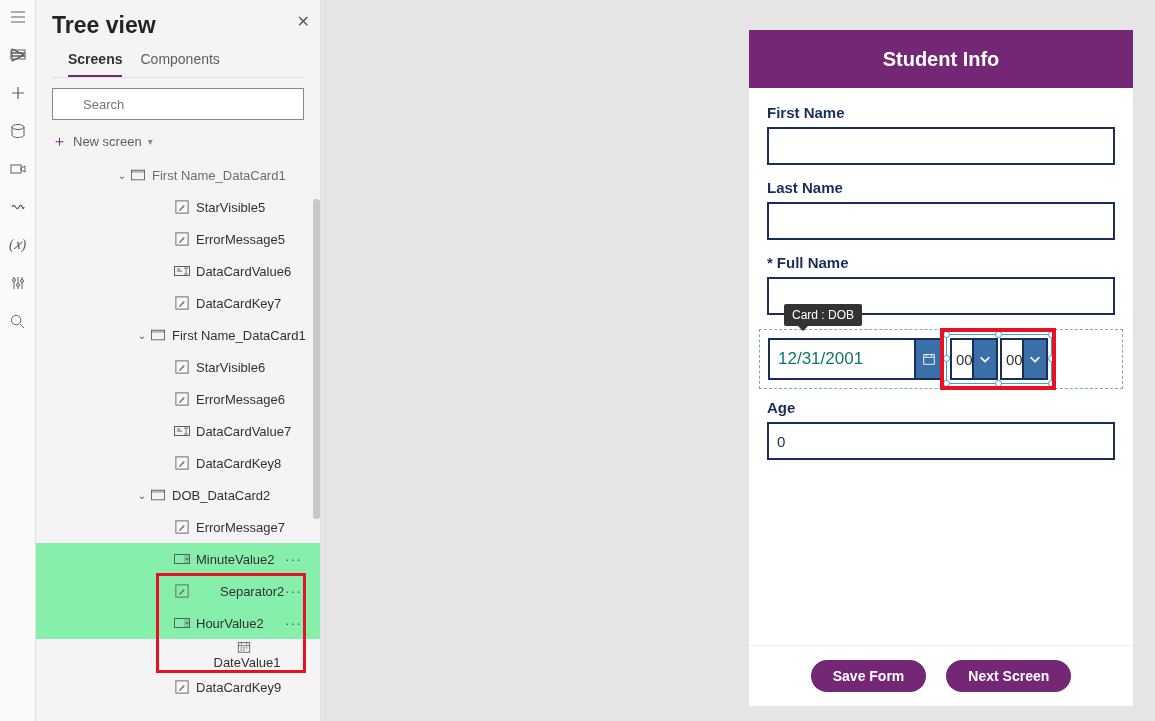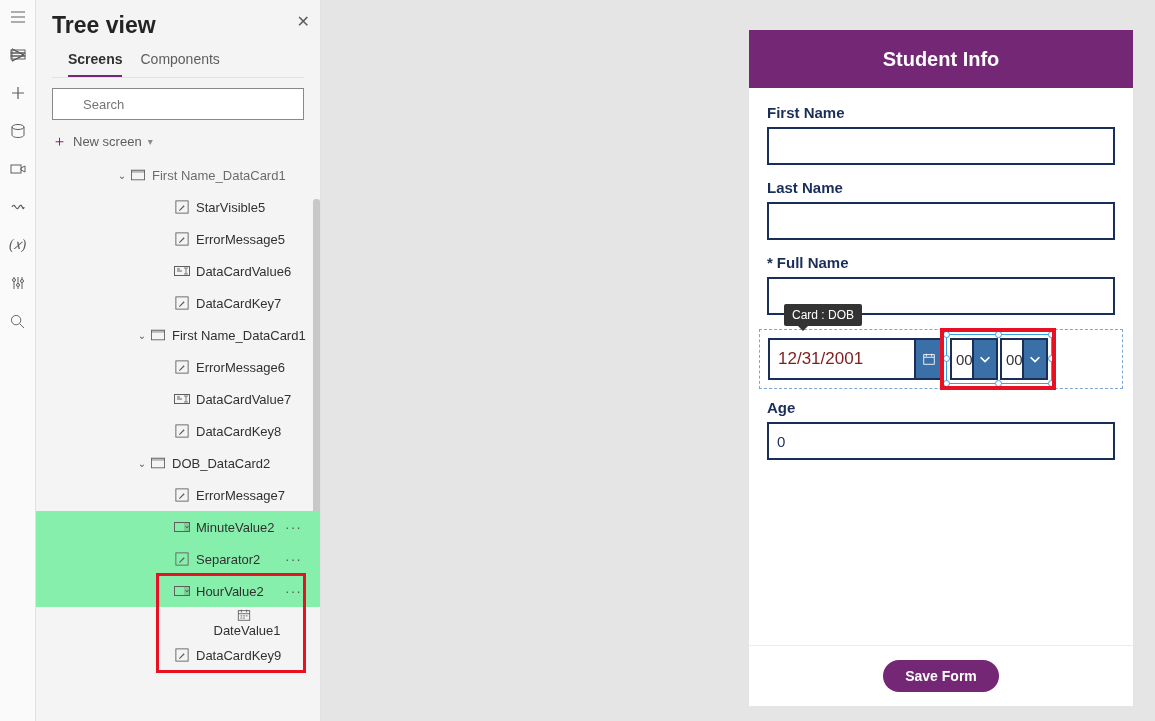--- a/index.html
+++ b/index.html
@@ -233,21 +233,21 @@
     gap: 6px;
     align-items: stretch;
     height: 42px;
   }
   .dob-date {
     flex: 0 0 148px;
     border: 2px solid #1A2E5A;
     display: flex;
     align-items: center;
     padding-left: 8px;
-    color: #7f1d1d;
+    color: #0f766e;
     font-size: 17px;
   }
   .dob-datebtn {
     width: 28px;
     background: #3B6FA8;
     display: flex; align-items:center; justify-content:center;
     color: #FFF;
     border: 2px solid #1A2E5A;
     border-left: none;
     margin-left: -6px;
@@ -457,20 +457,29 @@
           </span>
           <span>First Name_DataCard1</span>
         </div>
         <div class="tree-item" style="padding-left: 138px;">
           <span class="ti-icon">
             <svg width="14" height="14" viewBox="0 0 16 16">
               <rect x="1" y="1" width="14" height="14" fill="none" stroke="#605E5C"></rect>
               <path d="M5 11l5-5 1 1-5 5-1.5.5z" fill="#605E5C"></path>
             </svg>
           </span>
+          <span>StarVisible6</span>
+        </div>
+        <div class="tree-item" style="padding-left: 138px;">
+          <span class="ti-icon">
+            <svg width="14" height="14" viewBox="0 0 16 16">
+              <rect x="1" y="1" width="14" height="14" fill="none" stroke="#605E5C"></rect>
+              <path d="M5 11l5-5 1 1-5 5-1.5.5z" fill="#605E5C"></path>
+            </svg>
+          </span>
           <span>ErrorMessage6</span>
         </div>
         <div class="tree-item" style="padding-left: 138px;">
           <span class="ti-icon">
             <svg width="16" height="10" viewBox="0 0 16 10">
               <rect x="0.5" y="0.5" width="15" height="9" fill="none" stroke="#605E5C"></rect>
               <path d="M3 3h3M3 5h5" stroke="#605E5C"></path>
               <path d="M12 2v6M10 2h4M10 8h4" stroke="#605E5C" stroke-width="0.8"></path>
             </svg>
           </span>
@@ -508,21 +517,21 @@
           <span class="ti-icon">
             <svg width="16" height="10" viewBox="0 0 16 10">
               <rect x="0.5" y="0.5" width="15" height="9" fill="none" stroke="#605E5C"></rect>
               <rect x="10" y="0.5" width="5.5" height="9" fill="#605E5C" opacity="0.25"></rect>
               <path d="M11.5 4l1.5 2 1.5-2" fill="none" stroke="#605E5C"></path>
             </svg>
           </span>
           <span>MinuteValue2</span>
           <span class="ti-dots">···</span>
         </div>
-        <div class="tree-item selected" style="padding-left: 138px;">
+        <div class="tree-item selected" style="padding-left: 138px; gap: 24px;">
           <span class="ti-icon">
             <svg width="14" height="14" viewBox="0 0 16 16">
               <rect x="1" y="1" width="14" height="14" fill="none" stroke="#605E5C"></rect>
               <path d="M5 11l5-5 1 1-5 5-1.5.5z" fill="#605E5C"></path>
             </svg>
           </span>
           <span>Separator2</span>
           <span class="ti-dots">···</span>
         </div>
         <div class="tree-item selected" style="padding-left: 138px;">
@@ -619,16 +628,17 @@
           </div>
         </div>
 
         <div class="fld" style="margin-top:6px;">
           <label class="fld-label">Age</label>
           <input class="fld-input" value="0" style="">
         </div>
       </div>
       <div class="ph-footer">
         <button class="ph-btn">Save Form</button>
+        <button class="ph-btn">Next Screen</button>
       </div>
     </div>
   </div>
 </div>
 
 </body></html>

